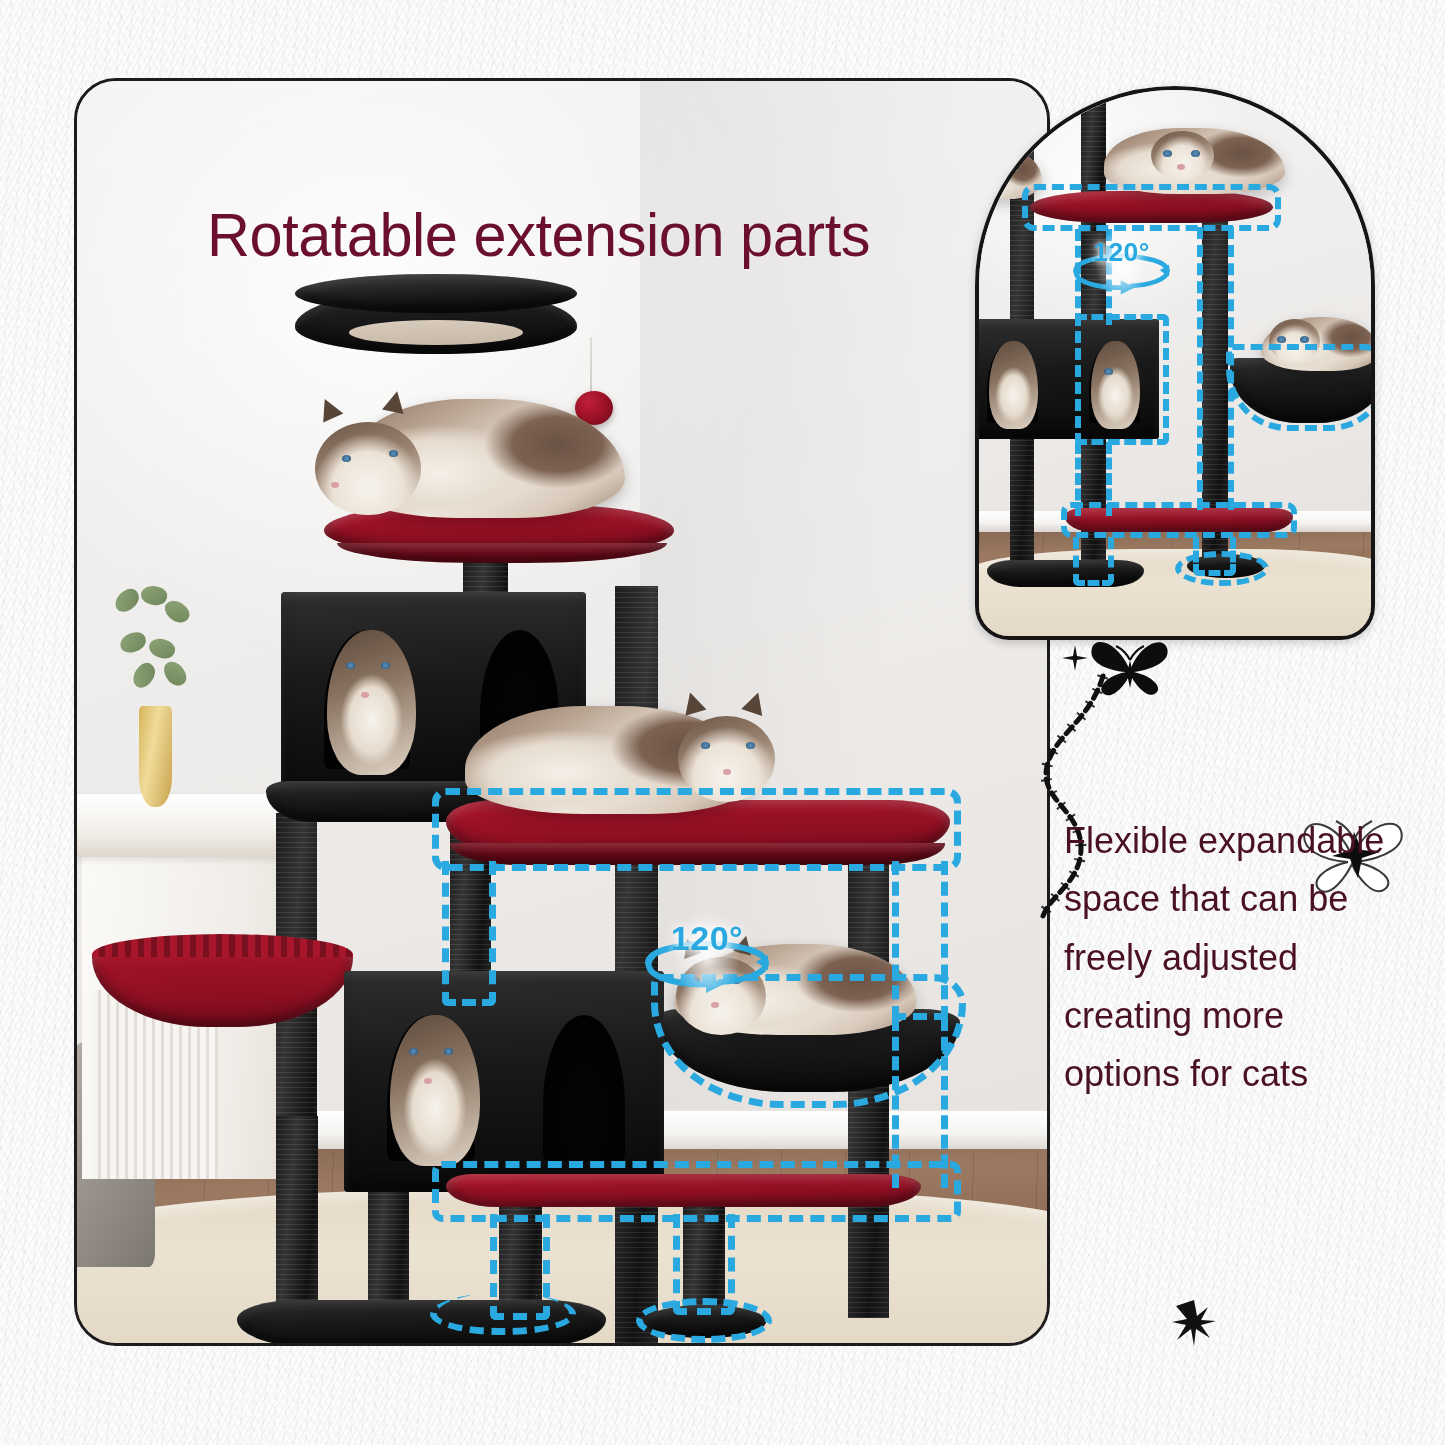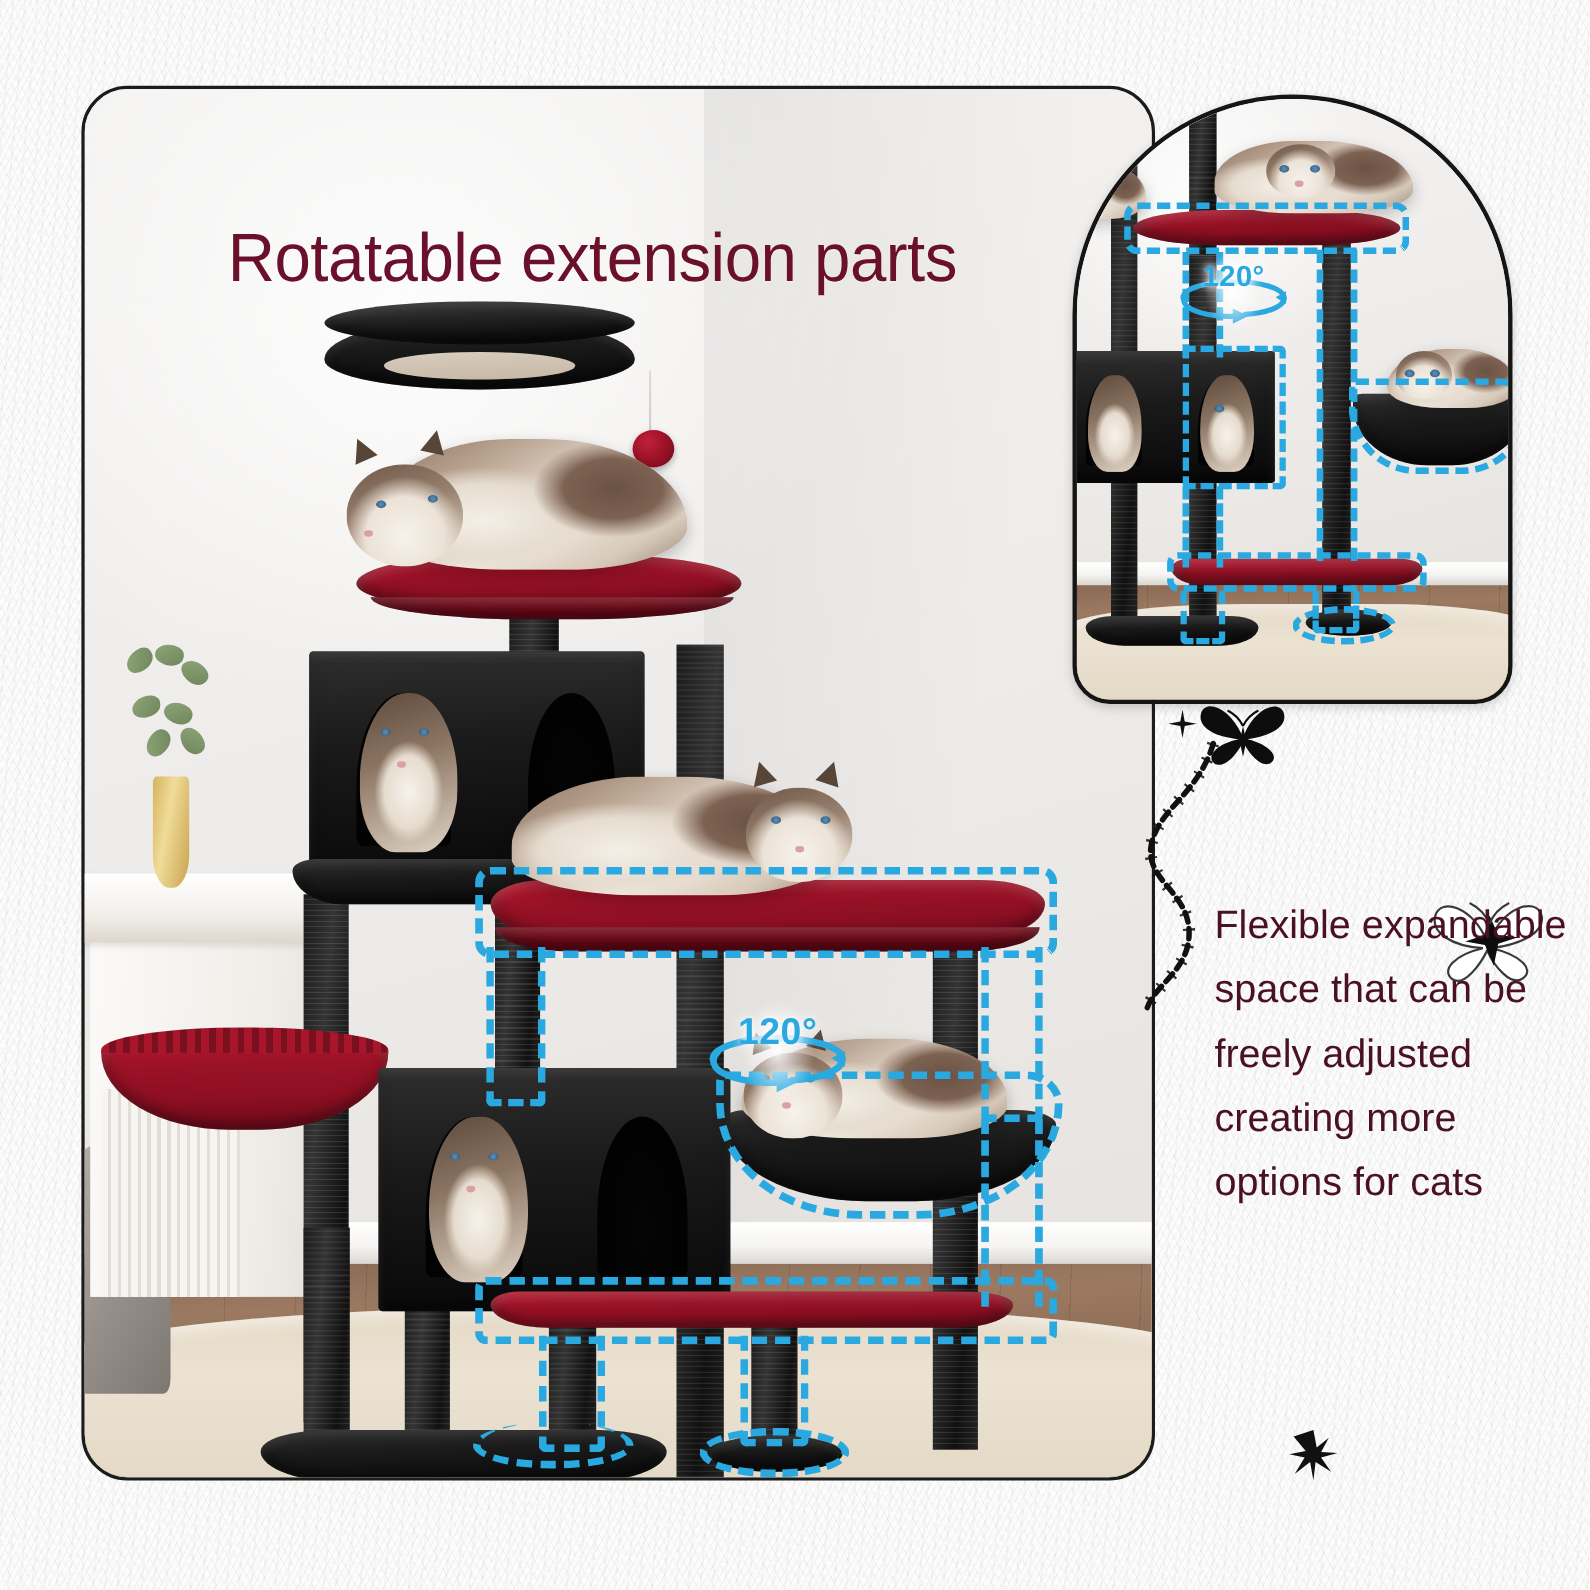--- a/index.html
+++ b/index.html
@@ -222,21 +222,21 @@
     box-shadow: 0 3px 10px rgba(0,0,0,0.18);
   }
   #inset-panel .wall    { height: 80%; }
   #inset-panel .baseboard { top: 77%; height: 4%; }
   #inset-panel .floor   { top: 81%; }
   #inset-panel .rug     { top: 84%; border-radius: 40% 34% 4% 4% / 26% 22% 3% 3%; }
 
   
   #caption {
     position:absolute;
-    left: 1104px; top: 812px;
+    left: 1064px; top: 812px;
     width: 330px;
     font-family:"Liberation Sans", sans-serif;
     font-size: 36px;
     line-height: 1.62;
     color: #4a1026;
     font-weight: 400;
   }
 
   
   .deco { position:absolute; pointer-events:none; }

